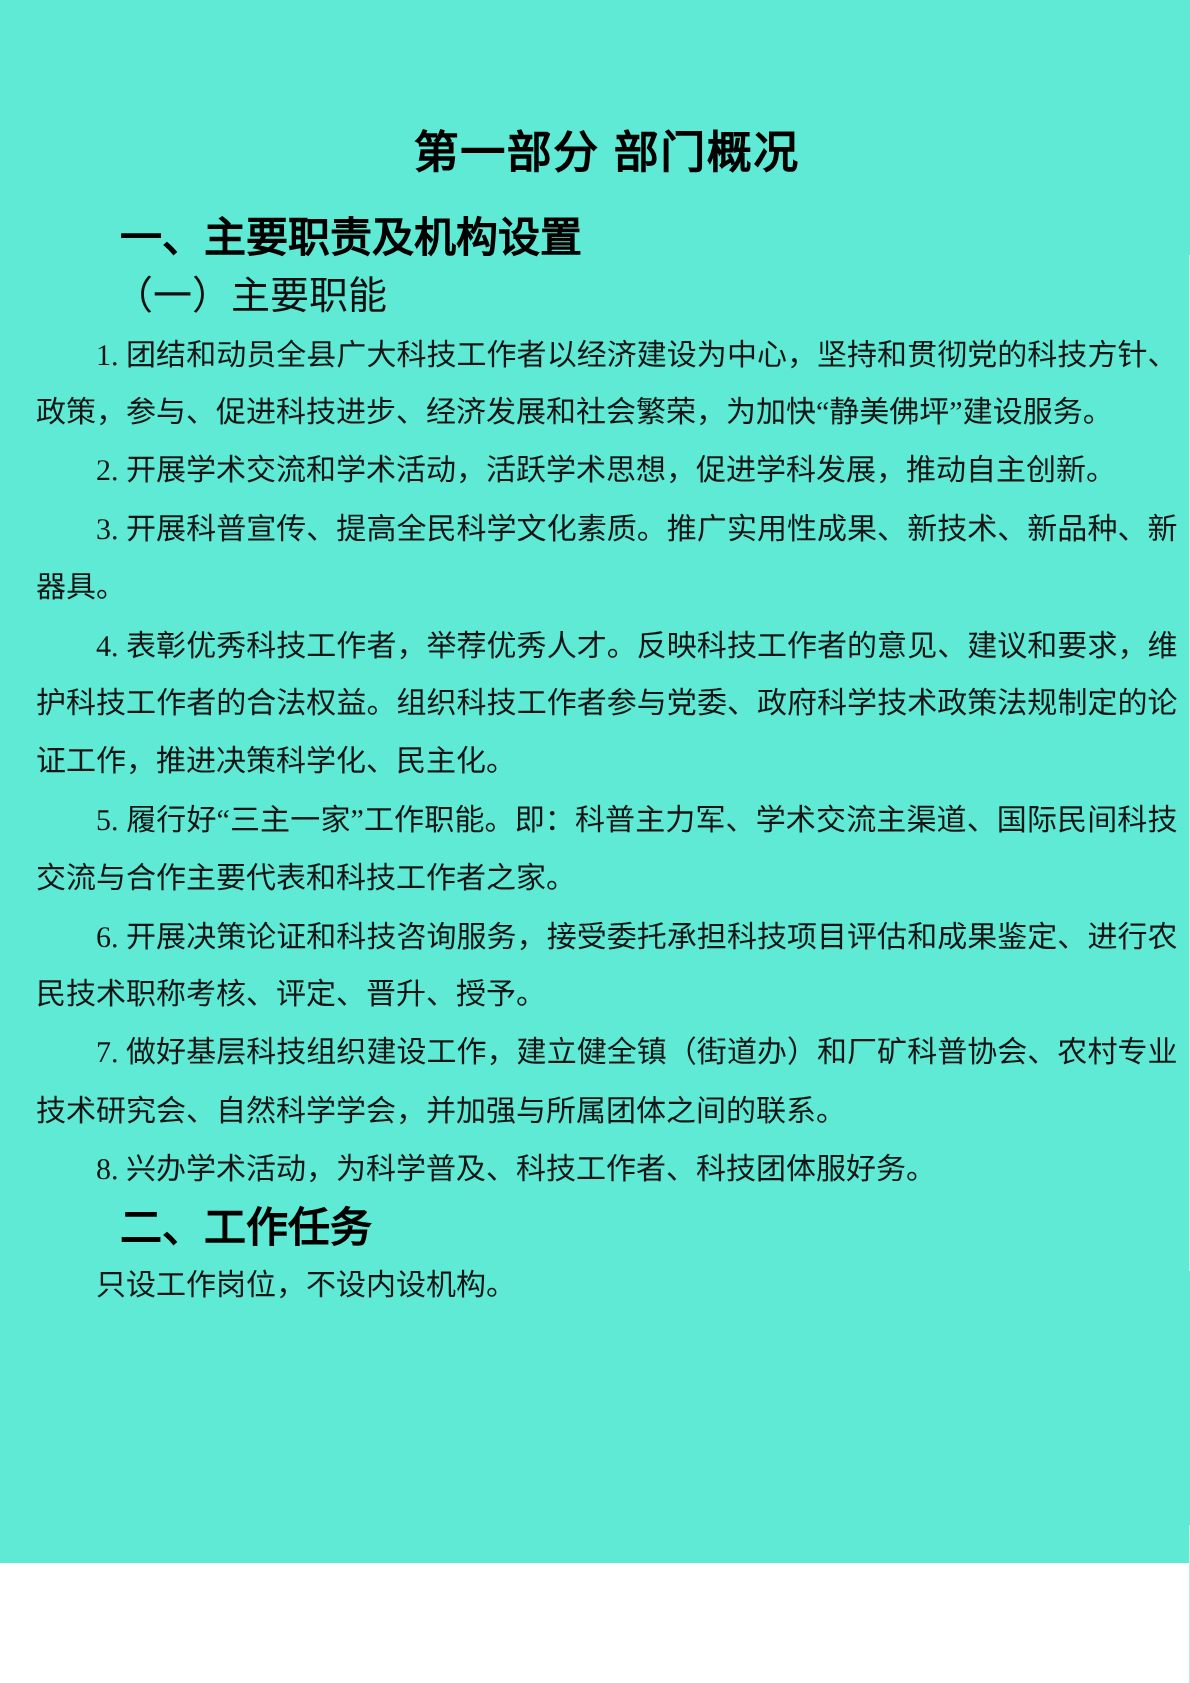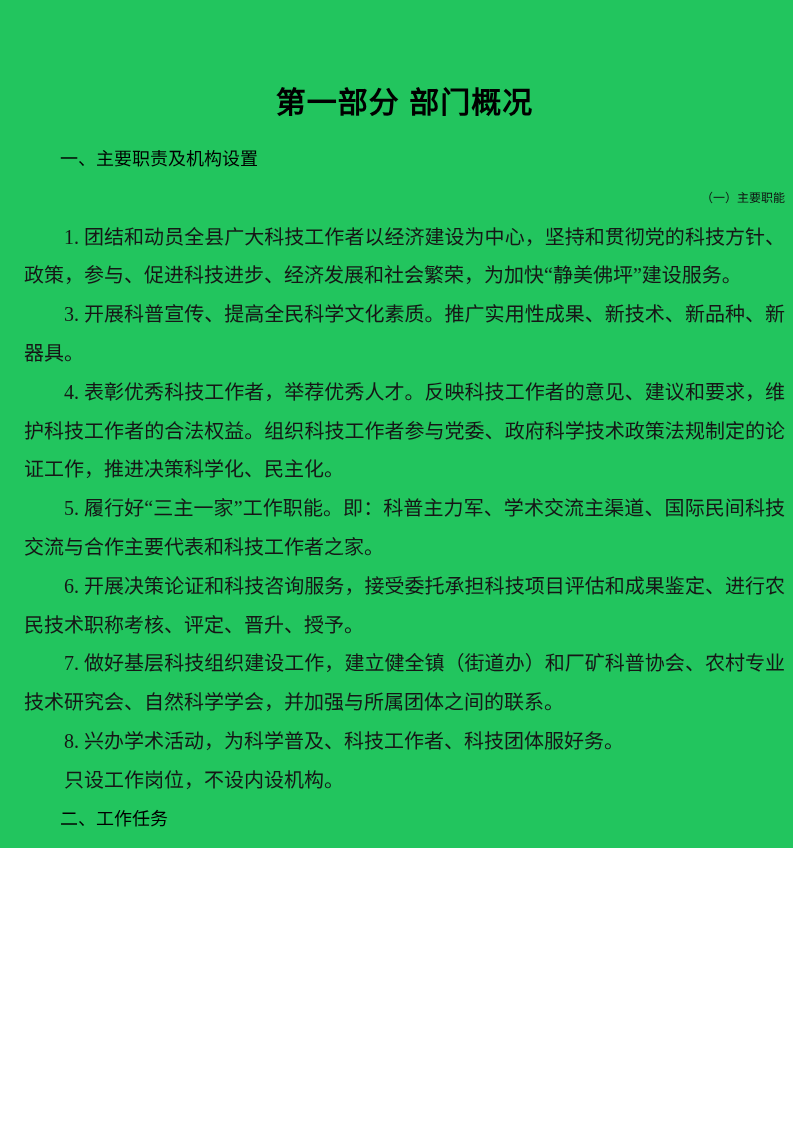--- a/index.html
+++ b/index.html
@@ -3,22 +3,22 @@
 <meta charset="utf-8">
 <style>
   html, body {
     margin: 0;
     padding: 0;
     background: #ffffff;
   }
   .page {
     position: relative;
     width: 793px;
-    height: 848px;
-    background: #22c55e;
+    height: 1042px;
+    background: #5eead4;
     margin: 0 auto;
     overflow: hidden;
     color: #161616;
   }
   .content {
     padding: 77px 8px 0 24px;
   }
   .doc-title {
     margin: 0 0 11px 0;
     text-align: center;
@@ -26,34 +26,33 @@
     font-weight: 700;
     font-size: 30px;
     line-height: 52px;
     color: #000000;
     letter-spacing: 1px;
     white-space: pre;
   }
   .block { margin: 0; }
   .heading1 {
     font-family: "Liberation Sans", "DejaVu Sans", sans-serif;
-    font-weight: 400;
-    font-size: 18px;
+    font-weight: 700;
+    font-size: 28px;
     line-height: 38.8px;
     text-indent: 2em;
     color: #000000;
   }
   .heading2 {
     font-family: "Liberation Serif", "DejaVu Serif", serif;
     font-weight: 500;
-    font-size: 12px;
+    font-size: 26px;
     line-height: 38.8px;
     text-indent: 2em;
     color: #101010;
-    text-align: right;
   }
   .paragraph {
     font-family: "Liberation Serif", "DejaVu Serif", serif;
     font-weight: 400;
     font-size: 20px;
     line-height: 38.8px;
     text-indent: 2em;
     text-align: justify;
     text-justify: inter-ideograph;
     color: #161616;
@@ -62,23 +61,24 @@
 </head>
 <body>
 
 <div class="page">
   <div class="content">
     <h1 class="doc-title">第一部分 部门概况</h1>
     <div id="doc-body">
         <div class="block heading1">一、主要职责及机构设置</div>
         <div class="block heading2">（一）主要职能</div>
         <div class="block paragraph">1. 团结和动员全县广大科技工作者以经济建设为中心，坚持和贯彻党的科技方针、政策，参与、促进科技进步、经济发展和社会繁荣，为加快“静美佛坪”建设服务。</div>
+        <div class="block paragraph">2. 开展学术交流和学术活动，活跃学术思想，促进学科发展，推动自主创新。</div>
         <div class="block paragraph">3. 开展科普宣传、提高全民科学文化素质。推广实用性成果、新技术、新品种、新器具。</div>
         <div class="block paragraph">4. 表彰优秀科技工作者，举荐优秀人才。反映科技工作者的意见、建议和要求，维护科技工作者的合法权益。组织科技工作者参与党委、政府科学技术政策法规制定的论证工作，推进决策科学化、民主化。</div>
         <div class="block paragraph">5. 履行好“三主一家”工作职能。即：科普主力军、学术交流主渠道、国际民间科技交流与合作主要代表和科技工作者之家。</div>
         <div class="block paragraph">6. 开展决策论证和科技咨询服务，接受委托承担科技项目评估和成果鉴定、进行农民技术职称考核、评定、晋升、授予。</div>
         <div class="block paragraph">7. 做好基层科技组织建设工作，建立健全镇（街道办）和厂矿科普协会、农村专业技术研究会、自然科学学会，并加强与所属团体之间的联系。</div>
         <div class="block paragraph">8. 兴办学术活动，为科学普及、科技工作者、科技团体服好务。</div>
+        <div class="block heading1">二、工作任务</div>
         <div class="block paragraph">只设工作岗位，不设内设机构。</div>
-        <div class="block heading1">二、工作任务</div>
       </div>
   </div>
 </div>
 
 </body></html>

